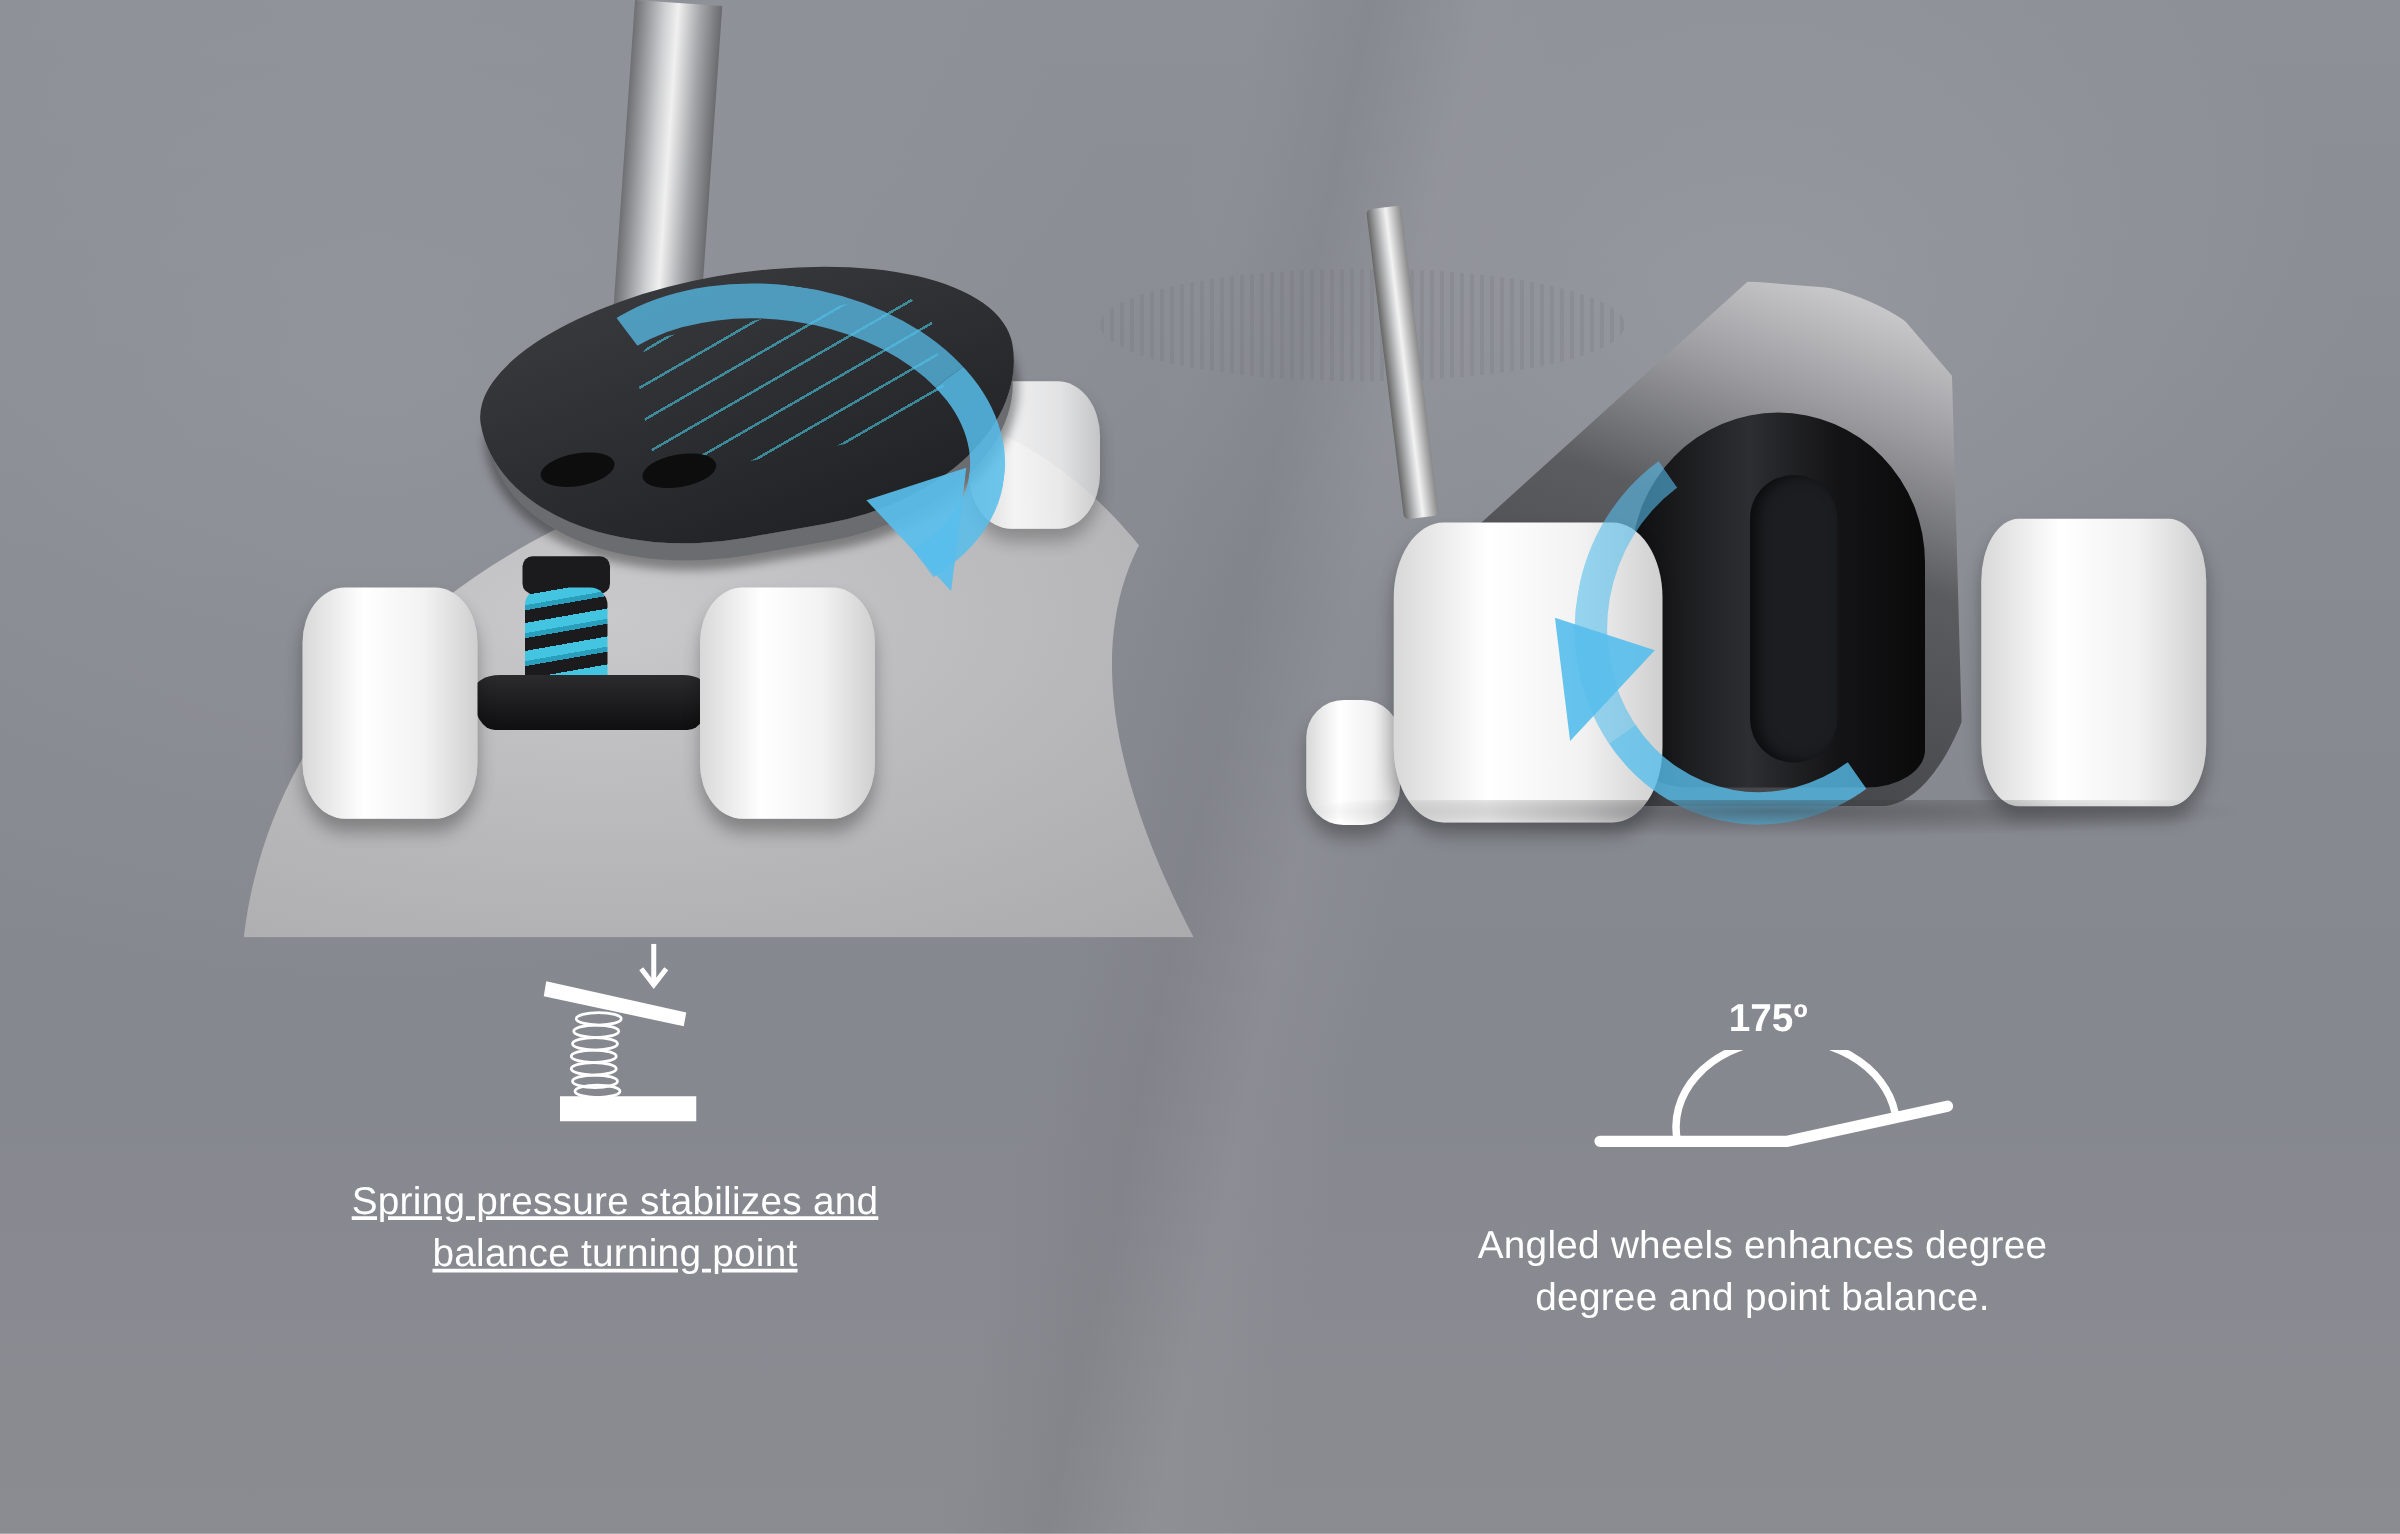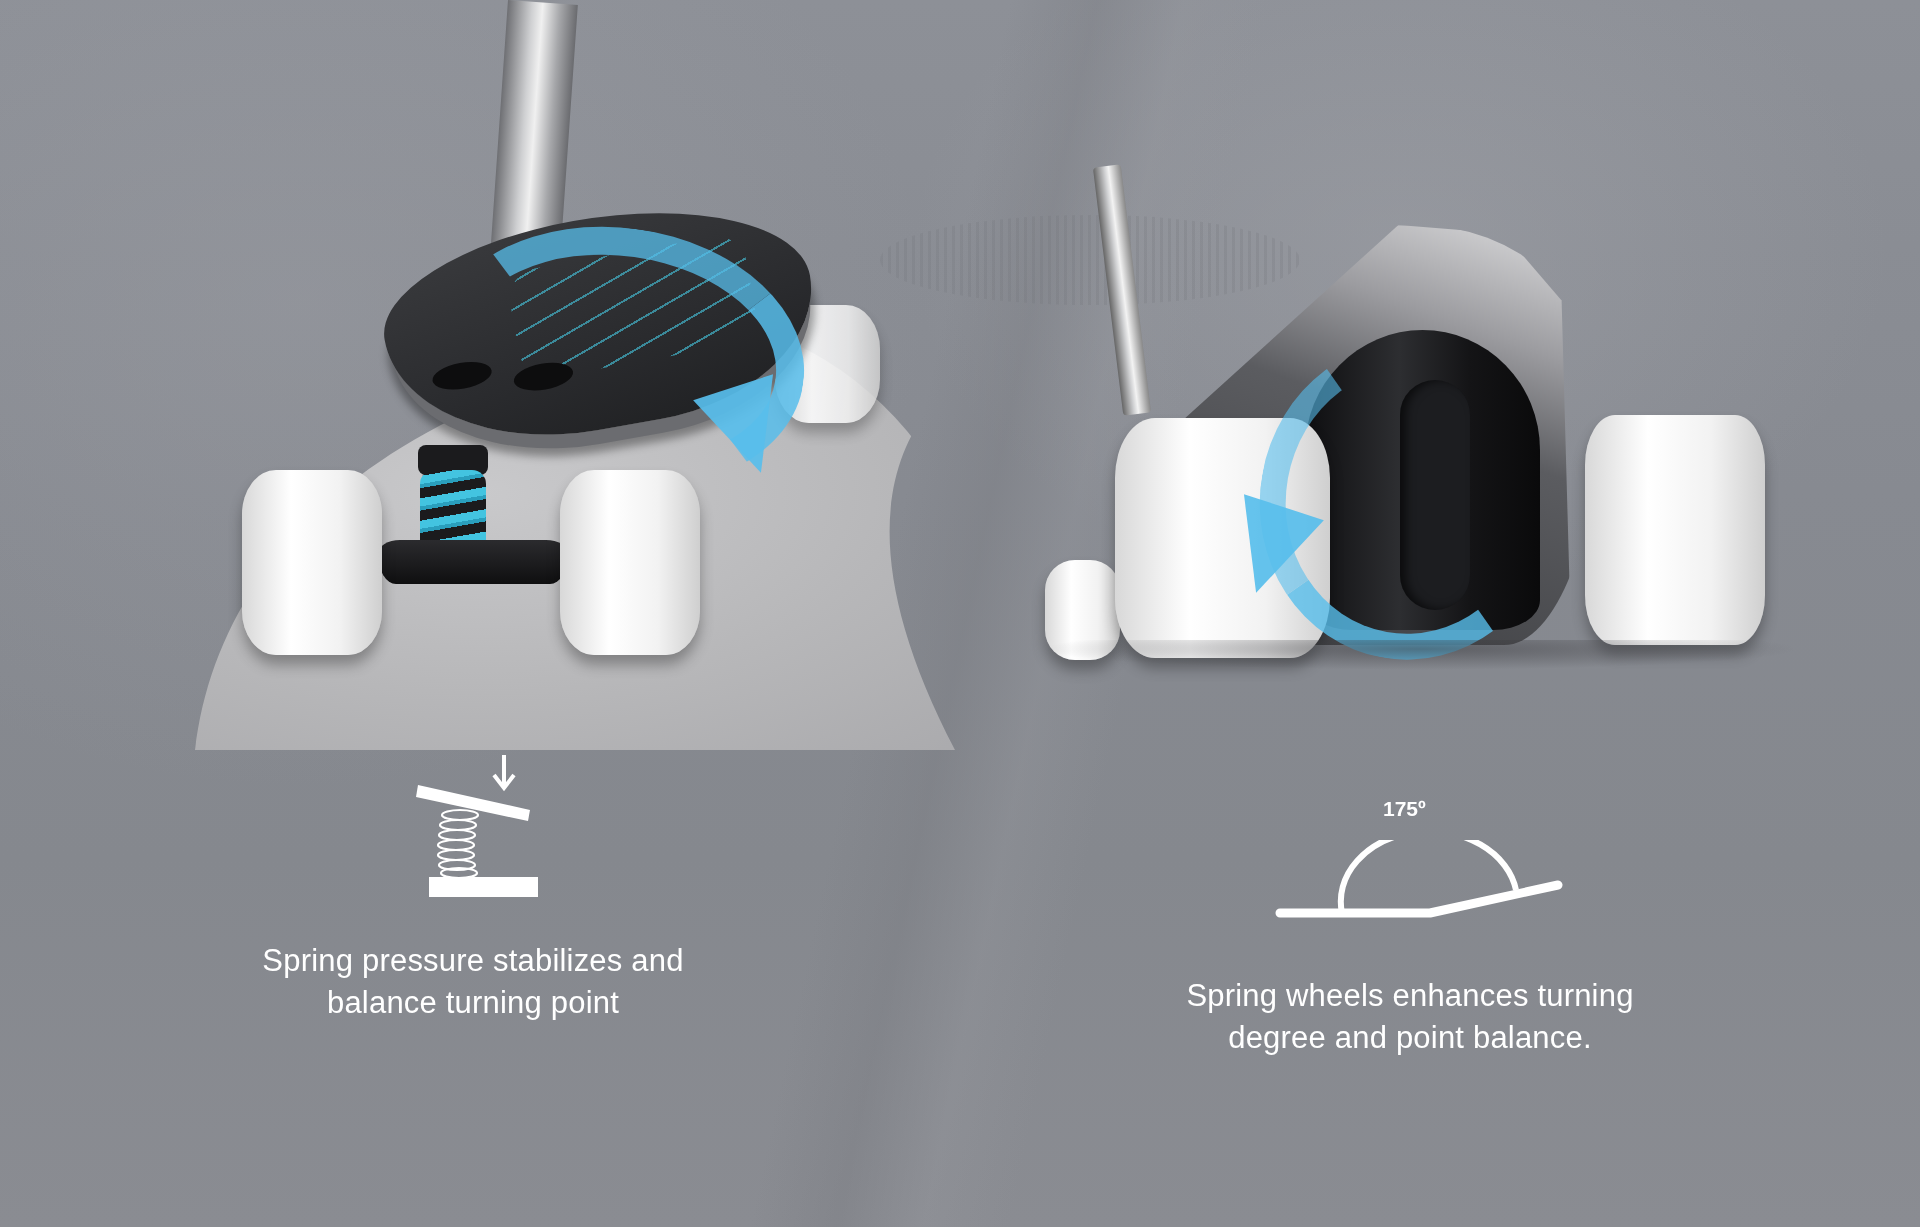--- a/index.html
+++ b/index.html
@@ -111,21 +111,21 @@
       background: #1c1d20; border-radius: 35px;
       box-shadow: inset 6px 0 10px rgba(0,0,0,0.6);
     }
 
     
     .feature { position: absolute; text-align: center; color: #ffffff; }
     .caption {
       font-size: 31px; line-height: 42px; letter-spacing: 0.2px; color: #ffffff; font-weight: normal;
     }
     .angle-label {
-      position: absolute; left: 1383px; top: 797px; font-size: 21px; font-weight: bold; color: #ffffff;
+      position: absolute; left: 1383px; top: 797px; font-size: 31px; font-weight: bold; color: #ffffff;
     }
   </style>
 </head>
 <body>
 
 <div class="road-stripe"></div>
 <div class="manhole"></div>
 
 <div class="spot-left"></div>
 <div class="scooter-left">
@@ -153,21 +153,21 @@
   <div class="hub-black"></div>
   <div class="hub-slot"></div>
   <div class="wheel" style="left:1585px;top:415px;width:180px;height:230px;border-radius:30px/50px;"></div>
   <div class="wheel" style="left:1045px;top:560px;width:75px;height:100px;border-radius:30px;"></div>
   <div class="wheel" style="left:1115px;top:418px;width:215px;height:240px;border-radius:40px/60px;"></div>
   <div class="arrow-arc" style="left:1250px;top:350px;width:320px;height:300px;transform:rotate(-80deg);border-width:26px;border-color:rgba(88,190,236,0.6) transparent transparent rgba(88,190,236,0.8);"></div>
   <div class="arrow-head" style="left:1228px;top:505px;transform:rotate(18deg);"></div>
   <div class="spot-right-shadow"></div>
 </div>
 
-<div class="feature" style="left:233px;top:755px;width:480px;">
+<div class="feature" style="left:252px;top:755px;width:480px;text-decoration:underline;">
   <svg style="display:block;margin:0 auto;" width="130" height="150" viewBox="0 0 130 150">
     <line x1="96" y1="0" x2="96" y2="30" stroke="#fff" stroke-width="4"></line>
     <polyline points="86,20 96,33 106,20" fill="none" stroke="#fff" stroke-width="4"></polyline>
     <polygon points="10,30 122,55 120,66 8,42" fill="#fff"></polygon>
     <g fill="none" stroke="#fff" stroke-width="2.2">
       <ellipse cx="52" cy="60" rx="18" ry="5"></ellipse>
       <ellipse cx="50" cy="70" rx="18" ry="5"></ellipse>
       <ellipse cx="49" cy="80" rx="18" ry="5"></ellipse>
       <ellipse cx="48" cy="90" rx="18" ry="5"></ellipse>
       <ellipse cx="48" cy="100" rx="18" ry="5"></ellipse>
@@ -182,16 +182,16 @@
   </div>
 </div>
 
 <div class="angle-label">175º</div>
 <svg style="position:absolute;left:1270px;top:840px;" width="300" height="80" viewBox="0 0 300 80">
   <path d="M 10 73 L 160 73 L 288 45" fill="none" stroke="#fff" stroke-width="9" stroke-linecap="round" stroke-linejoin="round"></path>
   <path d="M 72 73 A 88 70 0 0 1 246 50" fill="none" stroke="#fff" stroke-width="6"></path>
 </svg>
 <div class="feature" style="left:1140px;top:975px;width:540px;">
   <div class="caption">
-    <div>Spring wheels enhances turning</div>
+    <div>Angled wheels enhances degree</div>
     <div>degree and point balance.</div>
   </div>
 </div>
 
 </body></html>

